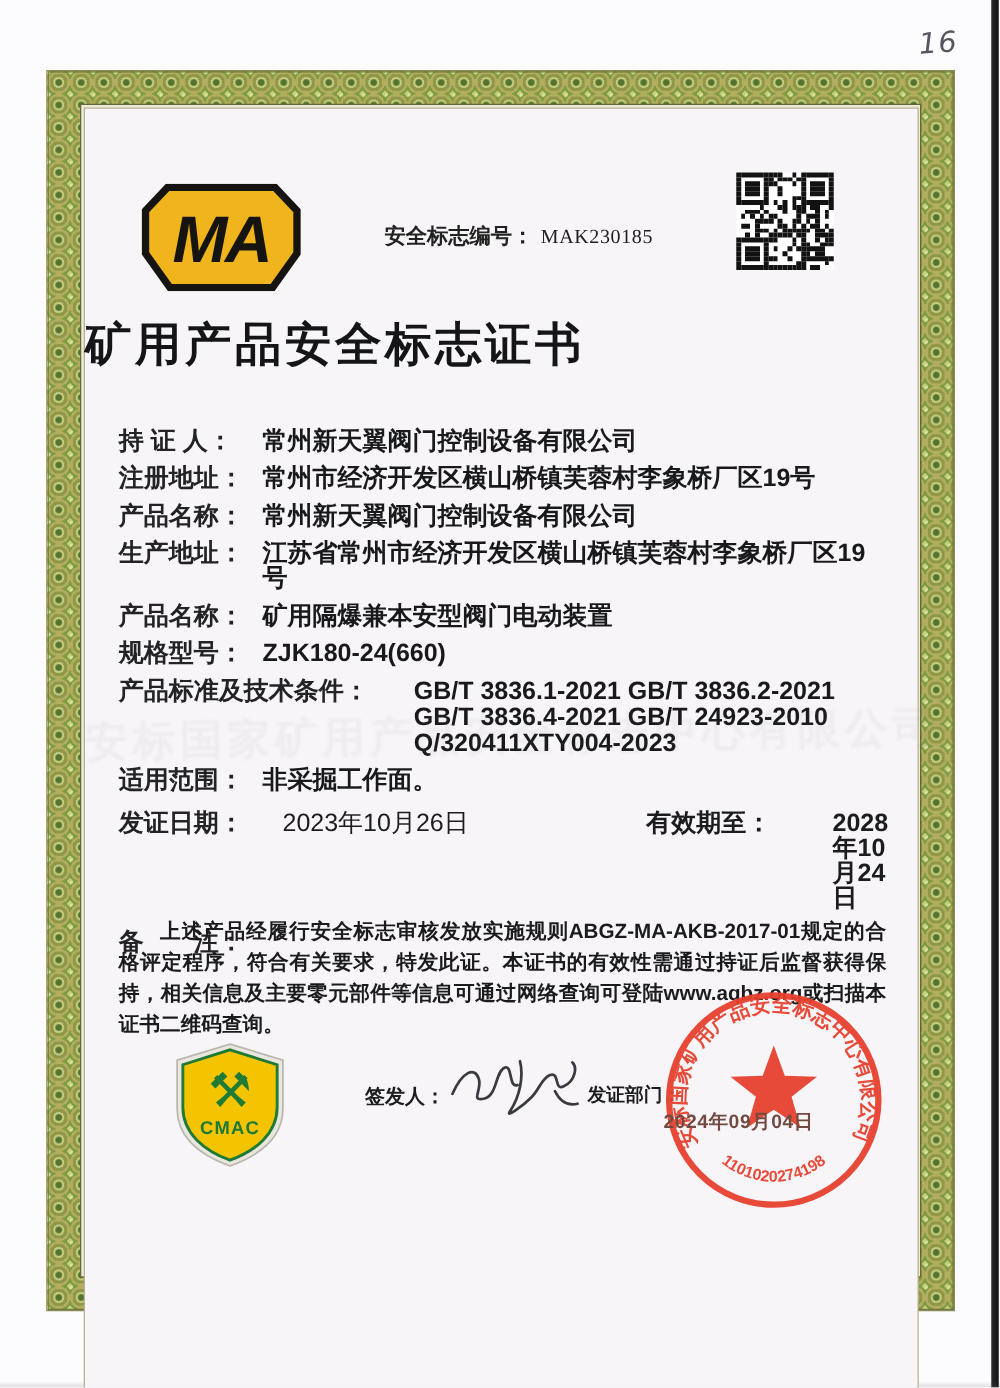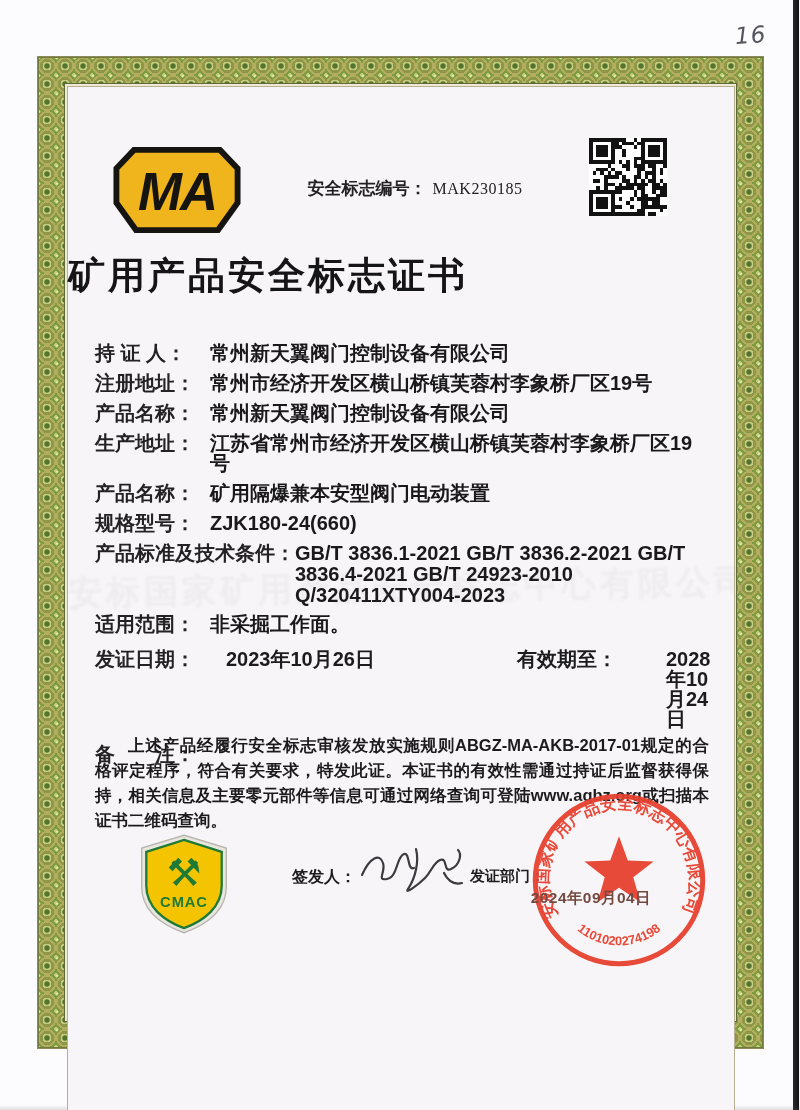--- a/index.html
+++ b/index.html
@@ -76,24 +76,24 @@
     letter-spacing:3px; color:#151517;
   }
 
   
   .fields { position:absolute; left:27px; top:256px; width:614px; font-size:20px; }
   .frow { display:flex; align-items:flex-start; line-height:20px; margin-bottom:10px; }
   .frow .lbl { flex:0 0 115px; font-weight:700; color:#232325; white-space:nowrap; }
   .frow .val { flex:1; font-weight:700; color:#19191b; }
   .frow.wide .lbl { flex:0 0 174px; }
   .frow.std { margin-bottom:8px; }
-  .frow.std .val { line-height:21px; }
+  .frow.std .val { line-height:21px;margin-left:36px; }
   .frow.gap { margin-top:15px;gap:16px; }
   .frow .val2-lbl { flex:0 0 105px; font-weight:700; margin-left:85px; white-space:nowrap; }
-  .frow .val1 { flex:0 0 190px; font-weight:700; }
+  .frow .val1 { flex:0 0 190px; font-weight:400; }
   .frow .val2 { flex:1; font-weight:700;margin-left:28px; }
 
   .watermark {
     position:absolute; left:0; top:478px; width:100%; text-align:center;
     font-size:34px; font-weight:900; letter-spacing:4px;
     color:rgba(110,110,125,.07); filter:blur(1px);
     transform:rotate(-1deg); pointer-events:none; white-space:nowrap;
   }
 
   .statement {

